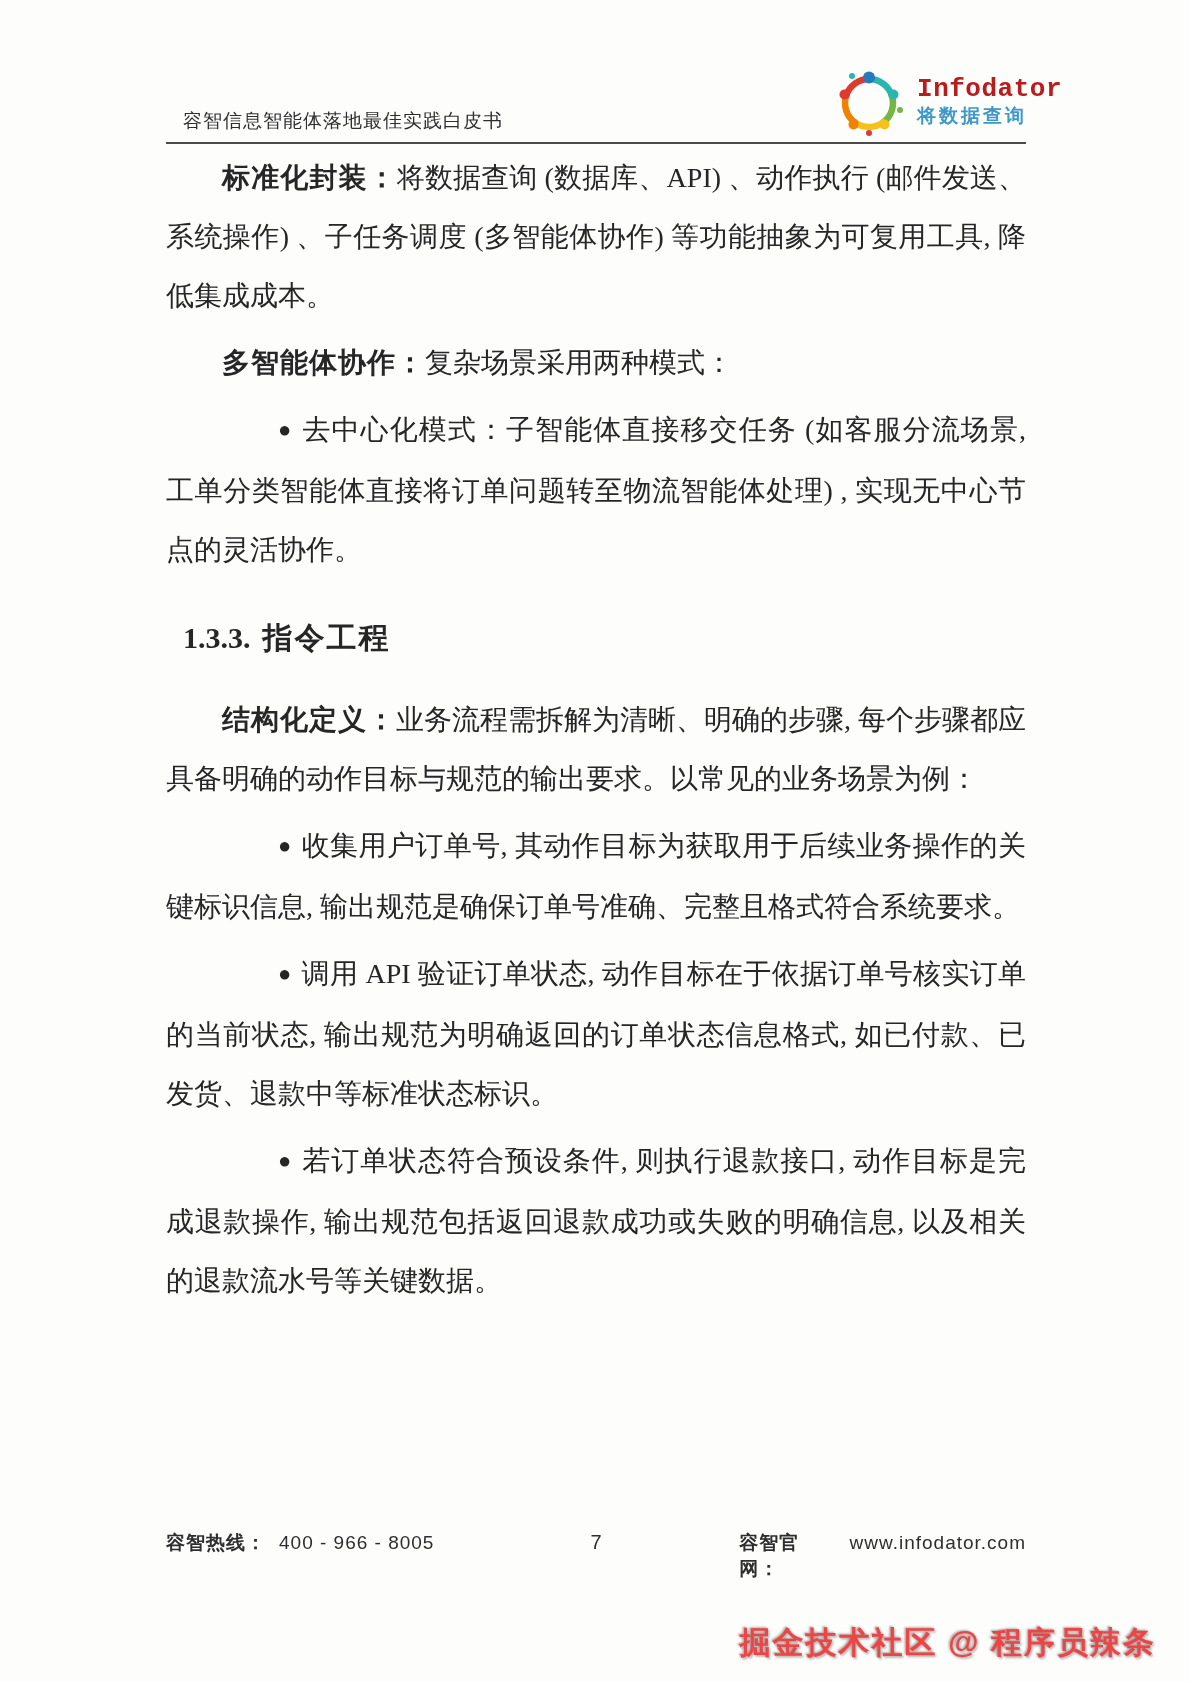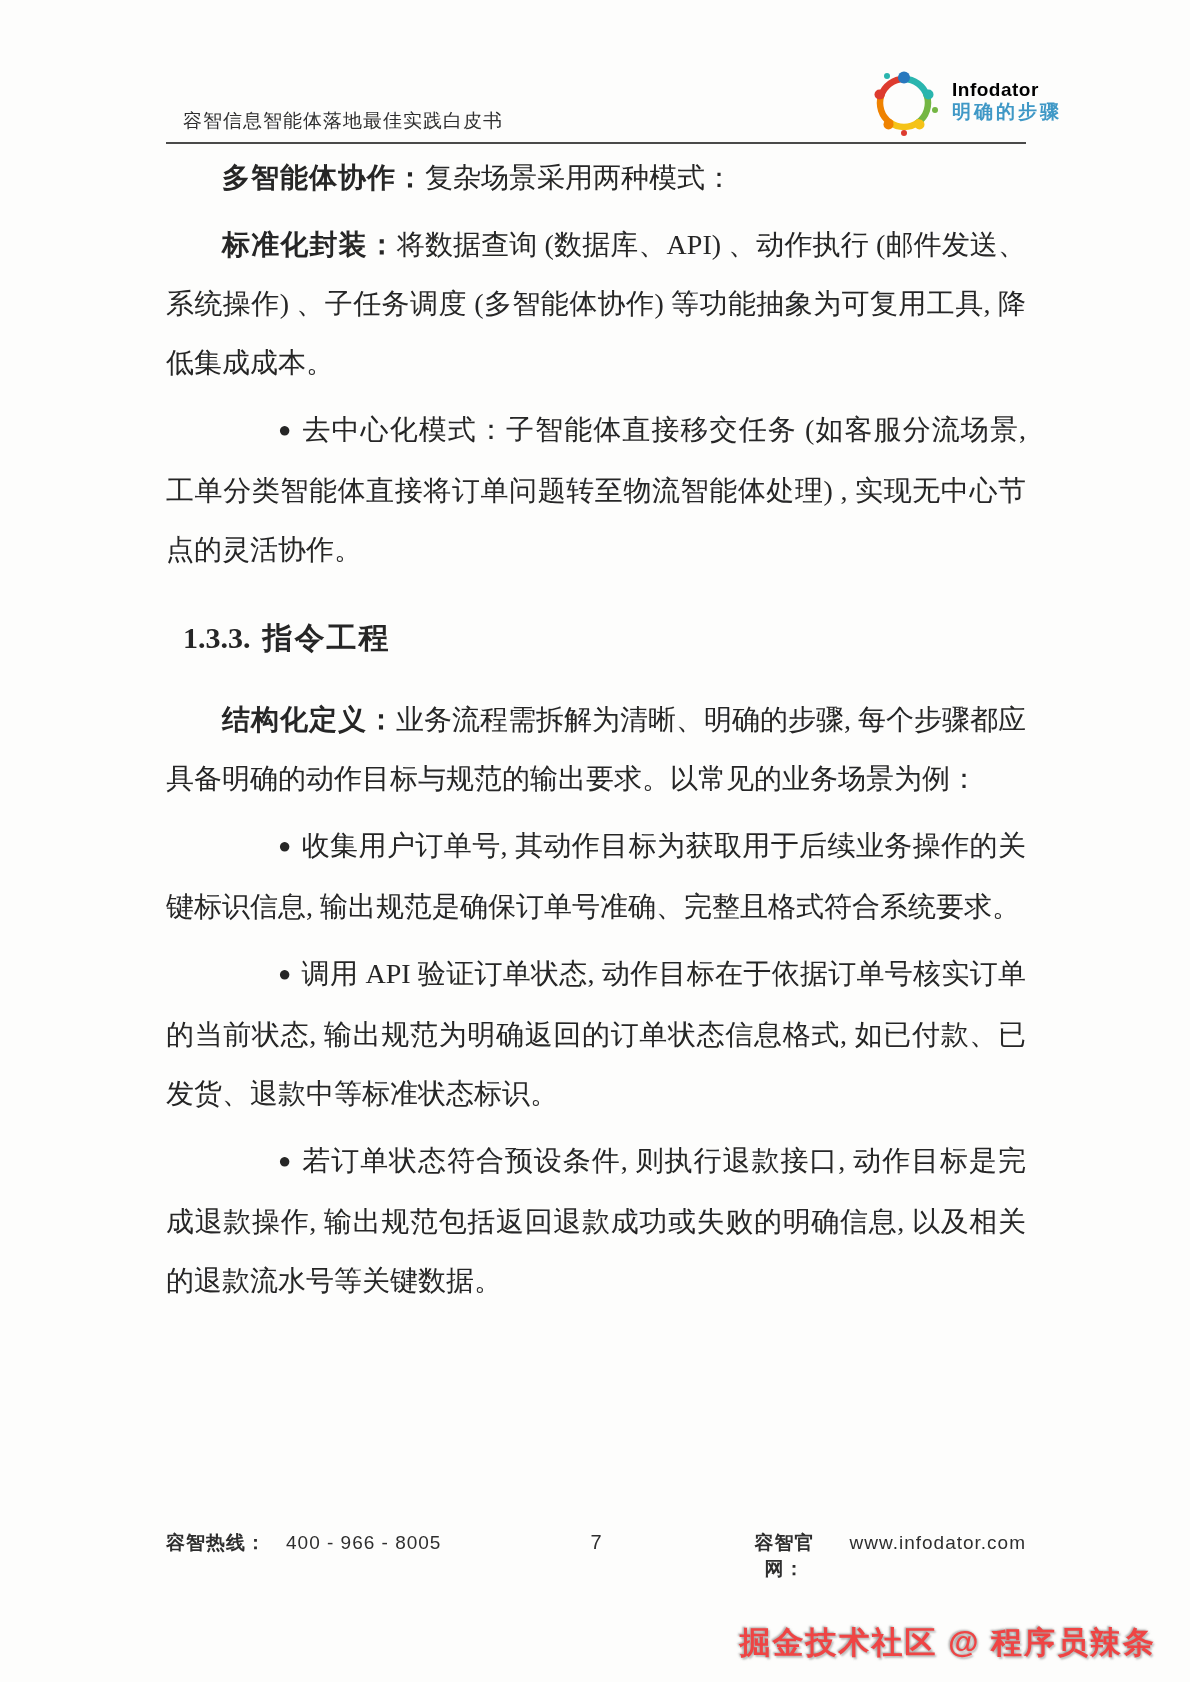--- a/index.html
+++ b/index.html
@@ -34,23 +34,23 @@
   .logo {
     position: absolute;
     right: 0; top: 64px;
     display: flex;
     align-items: center;
     gap: 10px;
   }
   .logo-icon { width: 72px; height: 74px; }
   .logo-text { display: flex; flex-direction: column; line-height: 1.15; }
   .logo-en {
-    font-family: Liberation Sans, sans-serif;
-    font-size: 19px; font-weight: 700;
-    color: #000000; letter-spacing: 0.5px;
+    font-family: Liberation Mono, monospace;
+    font-size: 26px; font-weight: 700;
+    color: #b91c1c; letter-spacing: 0.5px;
   }
   .logo-cn {
     font-family: "Liberation Sans", sans-serif;
     font-size: 19px; font-weight: 700;
     color: #3f98c6; letter-spacing: 3px;
   }
   
   .doc-body {
     position: absolute;
     top: 148px; left: 166px;
@@ -93,21 +93,21 @@
   
   .footer {
     position: absolute;
     left: 166px; right: 164px;
     bottom: 100px;
     display: flex;
     align-items: baseline;
     font-size: 19px;
     color: #2e2e2e;
   }
-  .footer .cell { flex: 1; display: flex; gap: 20px; align-items: baseline; text-align: center; }
+  .footer .cell { flex: 1; display: flex; gap: 13px; align-items: baseline; }
   .footer .cell.center { justify-content: center; }
   .footer .cell.right { justify-content: flex-end; }
   .footer .f-label {
     font-family: "Liberation Sans", sans-serif;
     font-weight: 700;
     letter-spacing: 1px;
   }
   .footer .f-value { font-family: "Liberation Sans", sans-serif; letter-spacing: 1px; }
   .footer .page-num { font-family: "Liberation Sans", sans-serif; font-size: 20px; }
   
@@ -147,30 +147,30 @@
         <circle cx="49.5" cy="59.5" r="5" fill="#f5c318"></circle>
         <circle cx="18.5" cy="59.5" r="5" fill="#ef8200"></circle>
         <circle cx="9.5" cy="29.5" r="5" fill="#dd3b2f"></circle>
 
         <circle cx="17" cy="11" r="3" fill="#2ab5ae"></circle>
         <circle cx="65" cy="45" r="3" fill="#74b643"></circle>
         <circle cx="34" cy="68" r="3" fill="#dd3b2f"></circle>
       </svg>
       <div class="logo-text">
         <span class="logo-en">Infodator</span>
-        <span class="logo-cn">明确的步骤</span>
+        <span class="logo-cn">将数据查询</span>
       </div>
     </div>
 
     <div class="header-rule"></div>
   </div>
 
   <div class="doc-body" id="doc-body">
+      <p><span class="lead">标准化封装：</span><span>将数据查询 (数据库、API) 、动作执行 (邮件发送、系统操作) 、子任务调度 (多智能体协作) 等功能抽象为可复用工具, 降低集成成本。</span></p>
       <p><span class="lead">多智能体协作：</span><span>复杂场景采用两种模式：</span></p>
-      <p><span class="lead">标准化封装：</span><span>将数据查询 (数据库、API) 、动作执行 (邮件发送、系统操作) 、子任务调度 (多智能体协作) 等功能抽象为可复用工具, 降低集成成本。</span></p>
       <p><span class="bullet-icon">●</span><span>去中心化模式：子智能体直接移交任务 (如客服分流场景, 工单分类智能体直接将订单问题转至物流智能体处理) , 实现无中心节点的灵活协作。</span></p>
       <h2 class="sec-heading"><span class="sec-num">1.3.3.</span><span class="sec-title">指令工程</span></h2>
       <p><span class="lead">结构化定义：</span><span>业务流程需拆解为清晰、明确的步骤, 每个步骤都应具备明确的动作目标与规范的输出要求。以常见的业务场景为例：</span></p>
       <p><span class="bullet-icon">●</span><span>收集用户订单号, 其动作目标为获取用于后续业务操作的关键标识信息, 输出规范是确保订单号准确、完整且格式符合系统要求。</span></p>
       <p><span class="bullet-icon">●</span><span>调用 API 验证订单状态, 动作目标在于依据订单号核实订单的当前状态, 输出规范为明确返回的订单状态信息格式, 如已付款、已发货、退款中等标准状态标识。</span></p>
       <p><span class="bullet-icon">●</span><span>若订单状态符合预设条件, 则执行退款接口, 动作目标是完成退款操作, 输出规范包括返回退款成功或失败的明确信息, 以及相关的退款流水号等关键数据。</span></p>
     </div>
 
   <div class="footer">
     <div class="cell">

